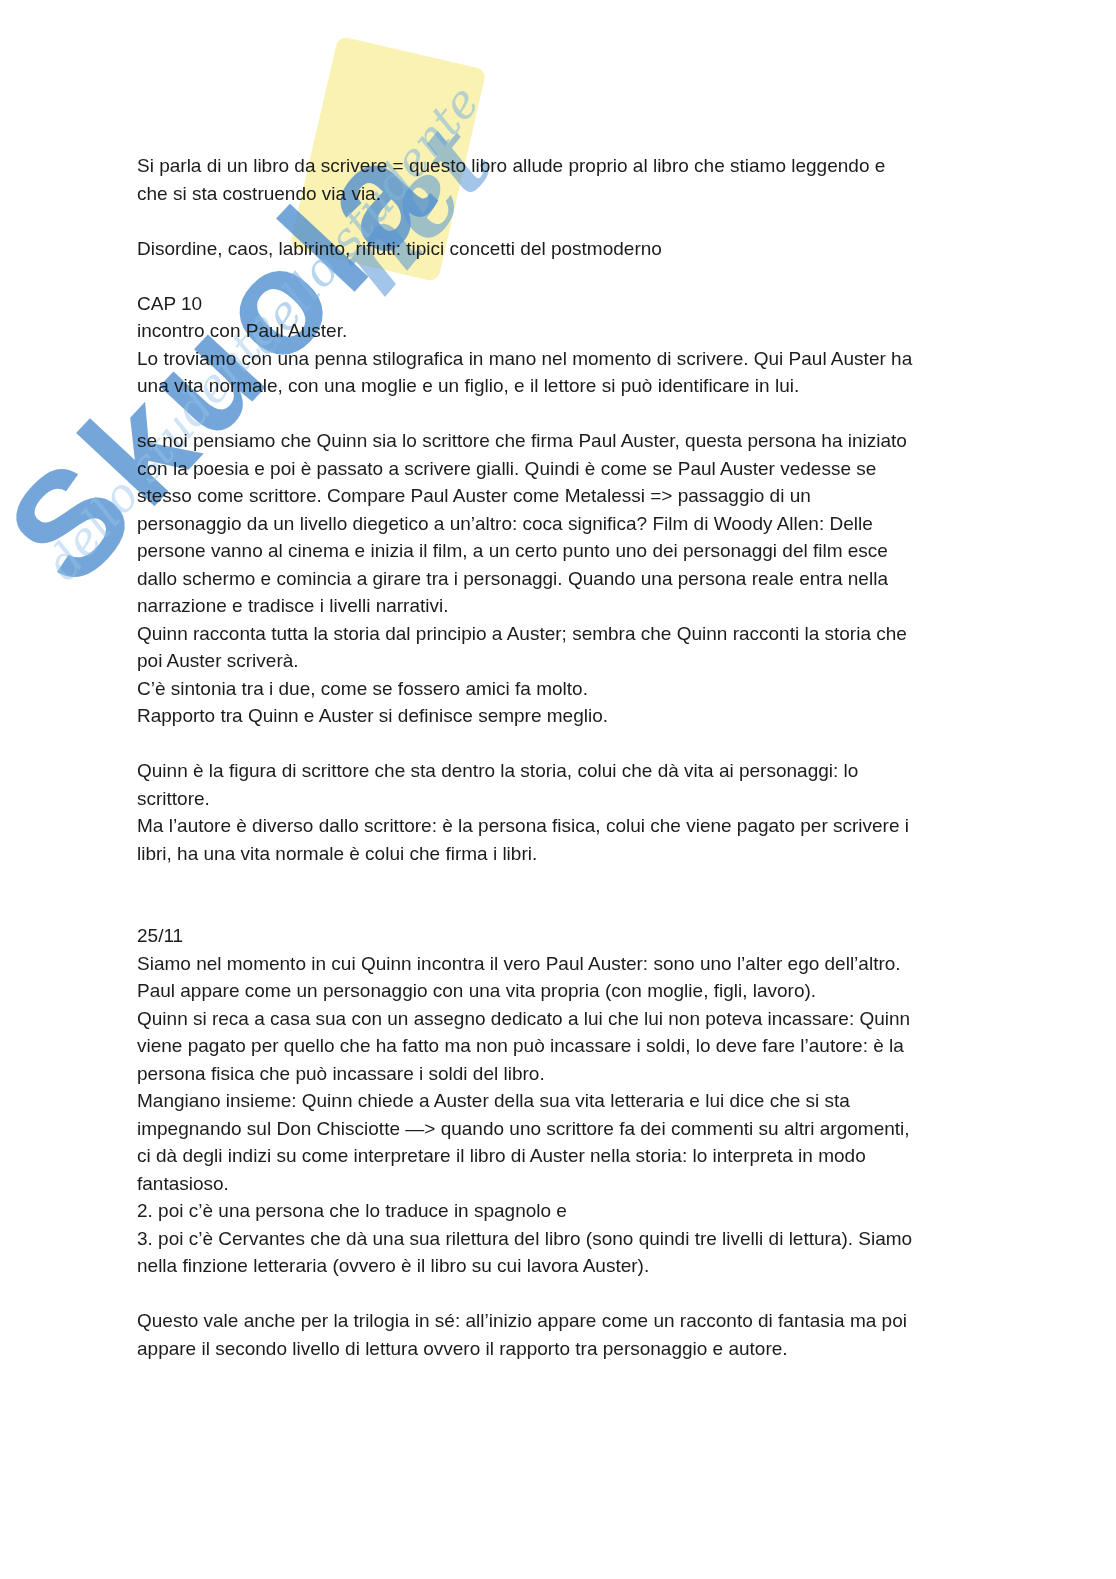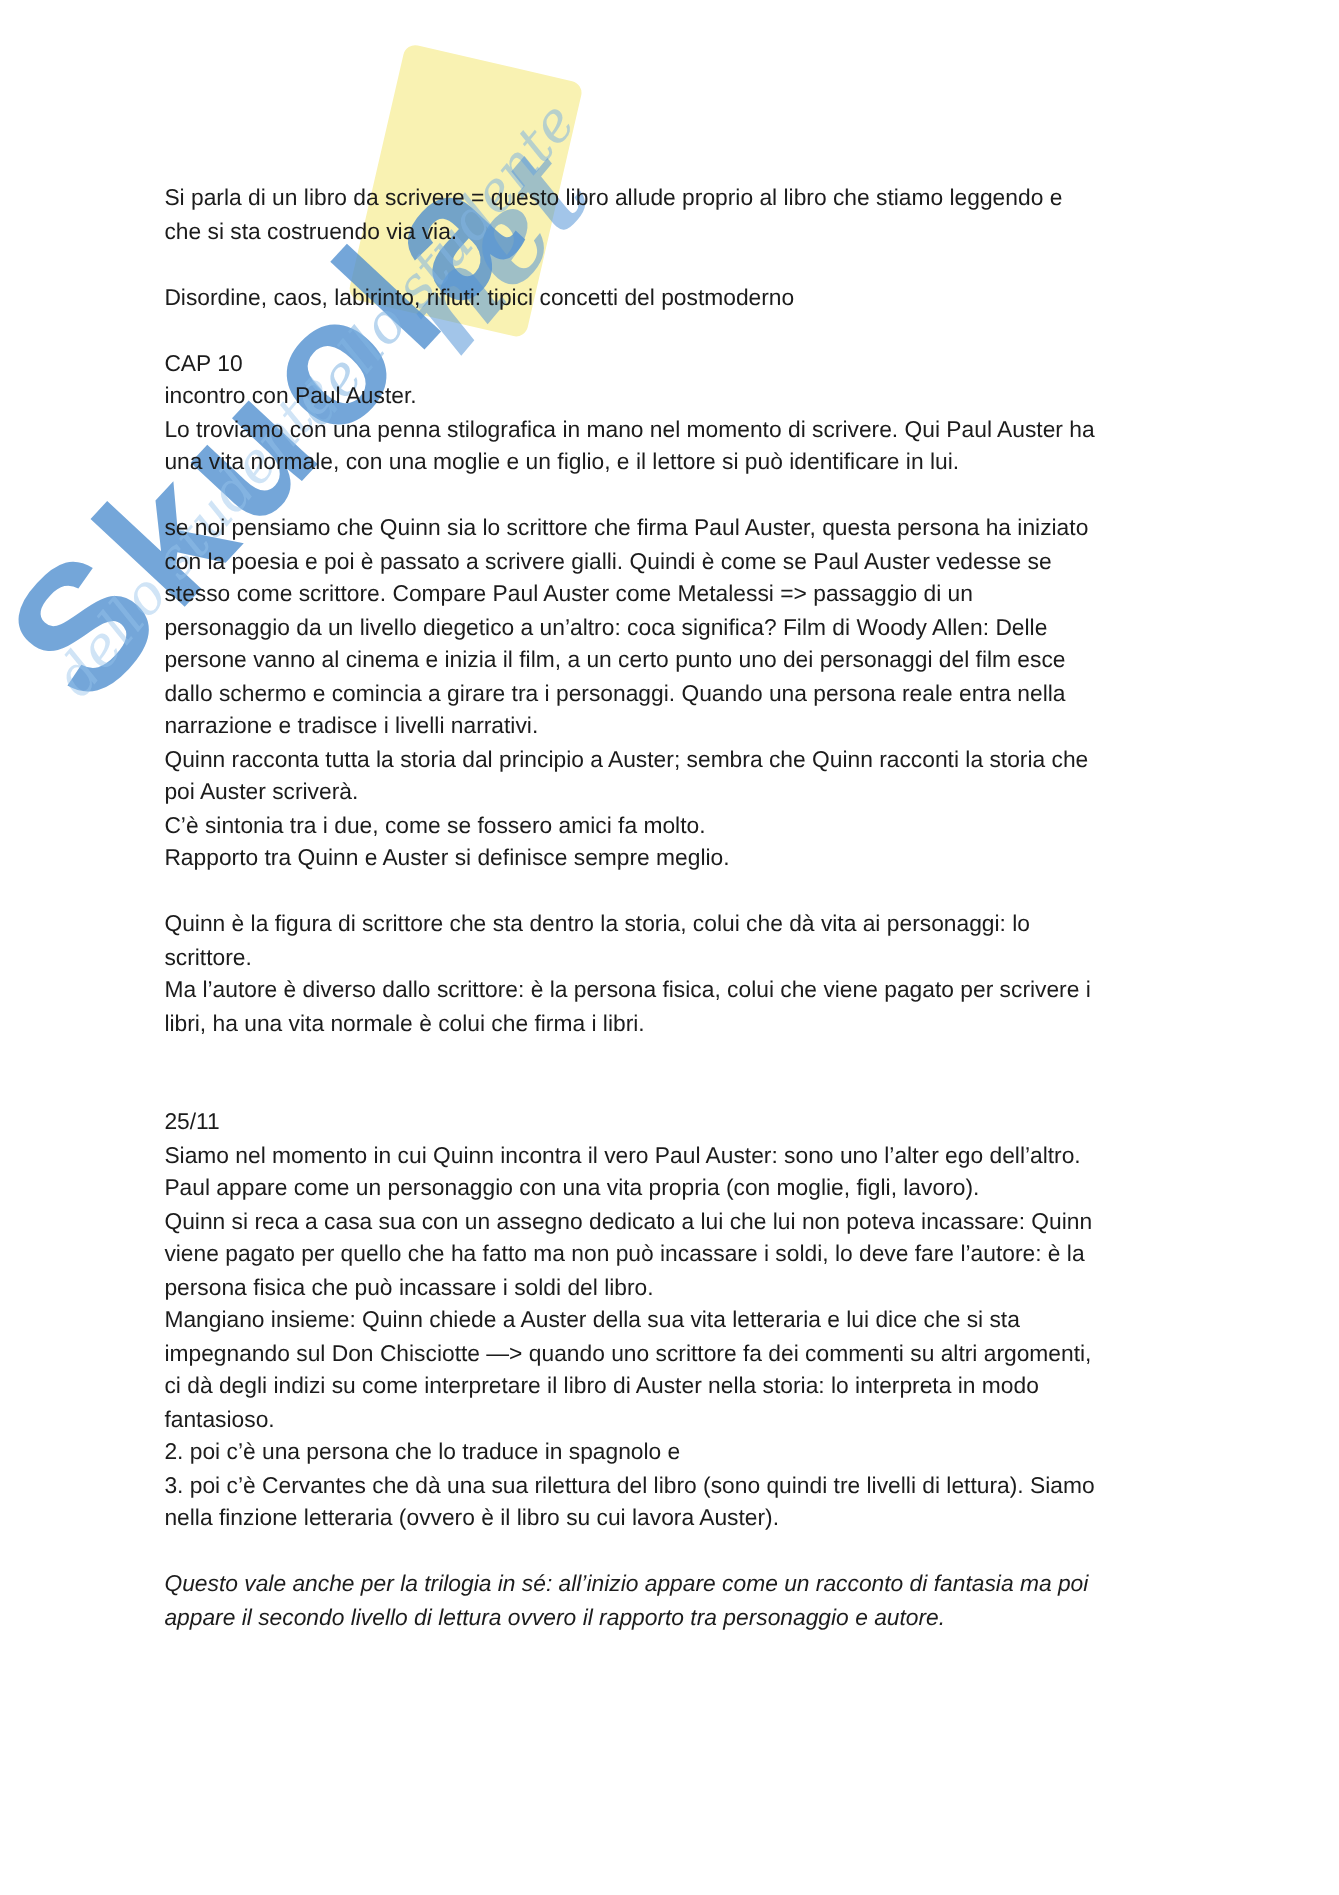--- a/index.html
+++ b/index.html
@@ -132,16 +132,16 @@
       <p class="para" style="margin-top: 0px;">Quinn si reca a casa sua con un assegno dedicato a lui che lui non poteva incassare: Quinn
 viene pagato per quello che ha fatto ma non può incassare i soldi, lo deve fare l’autore: è la
 persona fisica che può incassare i soldi del libro.</p>
       <p class="para" style="margin-top: 0px;">Mangiano insieme: Quinn chiede a Auster della sua vita letteraria e lui dice che si sta
 impegnando sul Don Chisciotte —&gt; quando uno scrittore fa dei commenti su altri argomenti,
 ci dà degli indizi su come interpretare il libro di Auster nella storia: lo interpreta in modo
 fantasioso.</p>
       <p class="para" style="margin-top: 0px;">2. poi c’è una persona che lo traduce in spagnolo e</p>
       <p class="para" style="margin-top: 0px;">3. poi c’è Cervantes che dà una sua rilettura del libro (sono quindi tre livelli di lettura). Siamo
 nella finzione letteraria (ovvero è il libro su cui lavora Auster).</p>
-      <p class="para" style="margin-top: 27.5px; font-style: italic;">Questo vale anche per la trilogia in sé: all’inizio appare come un racconto di fantasia ma poi
+      <p class="para" style="margin-top: 27.5px;">Questo vale anche per la trilogia in sé: all’inizio appare come un racconto di fantasia ma poi
 appare il secondo livello di lettura ovvero il rapporto tra personaggio e autore.</p>
     </div>
 </div>
 
 </body></html>

